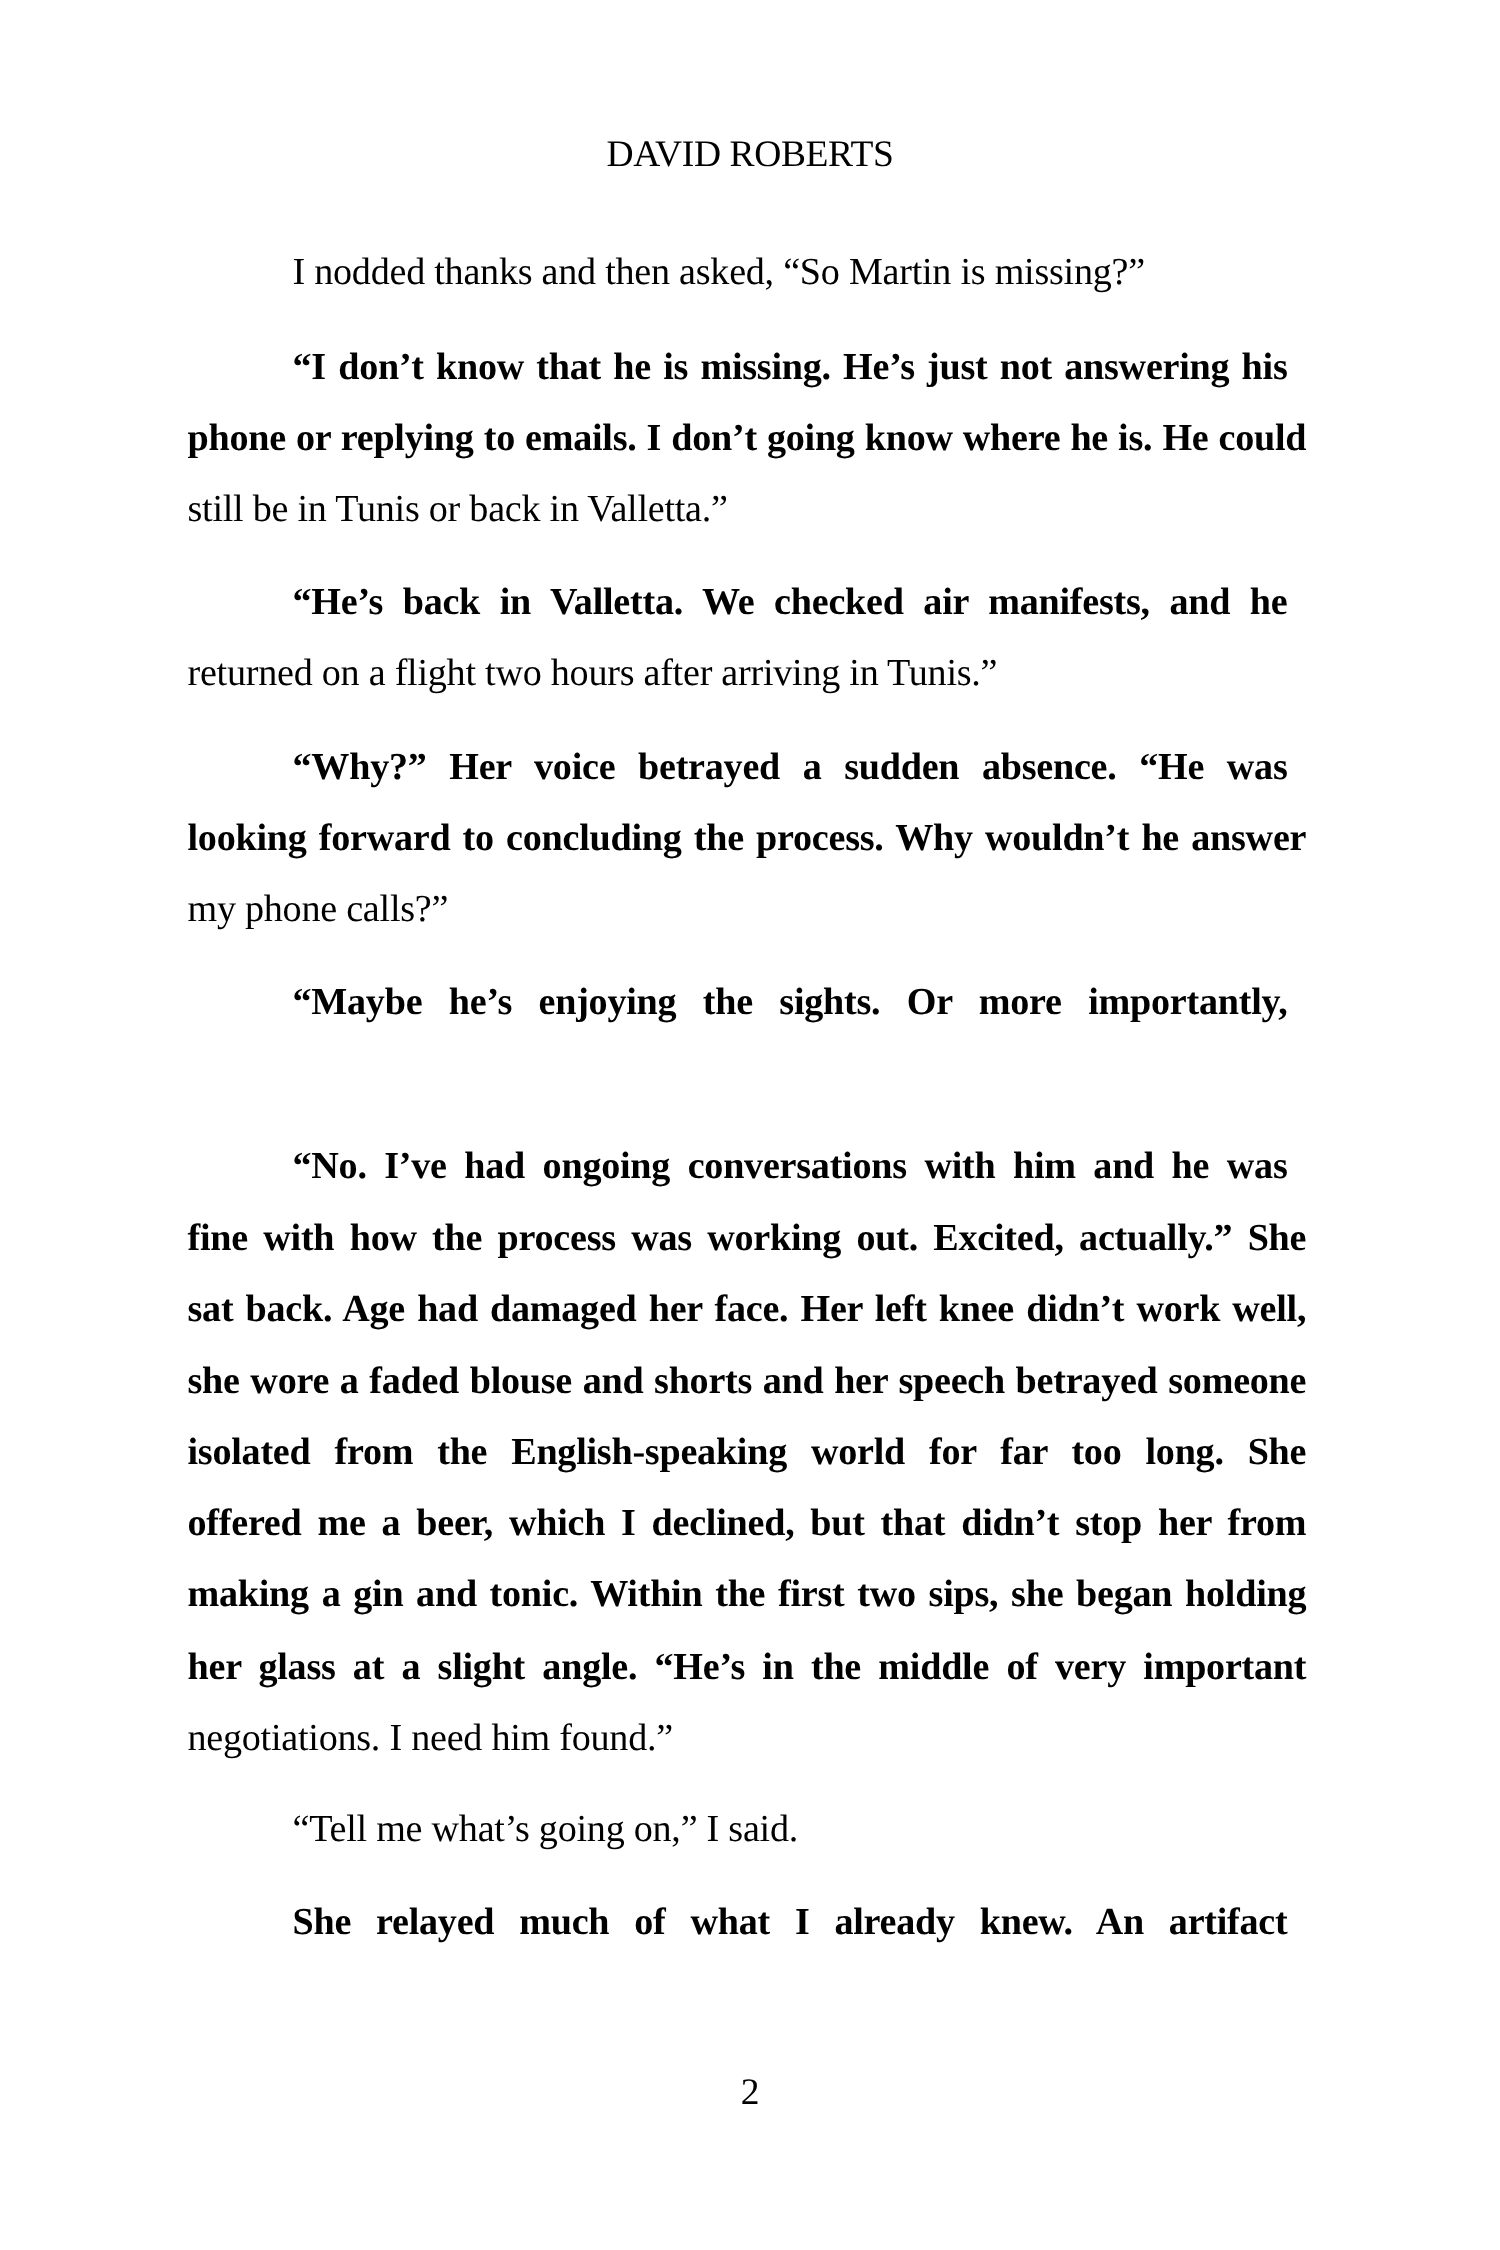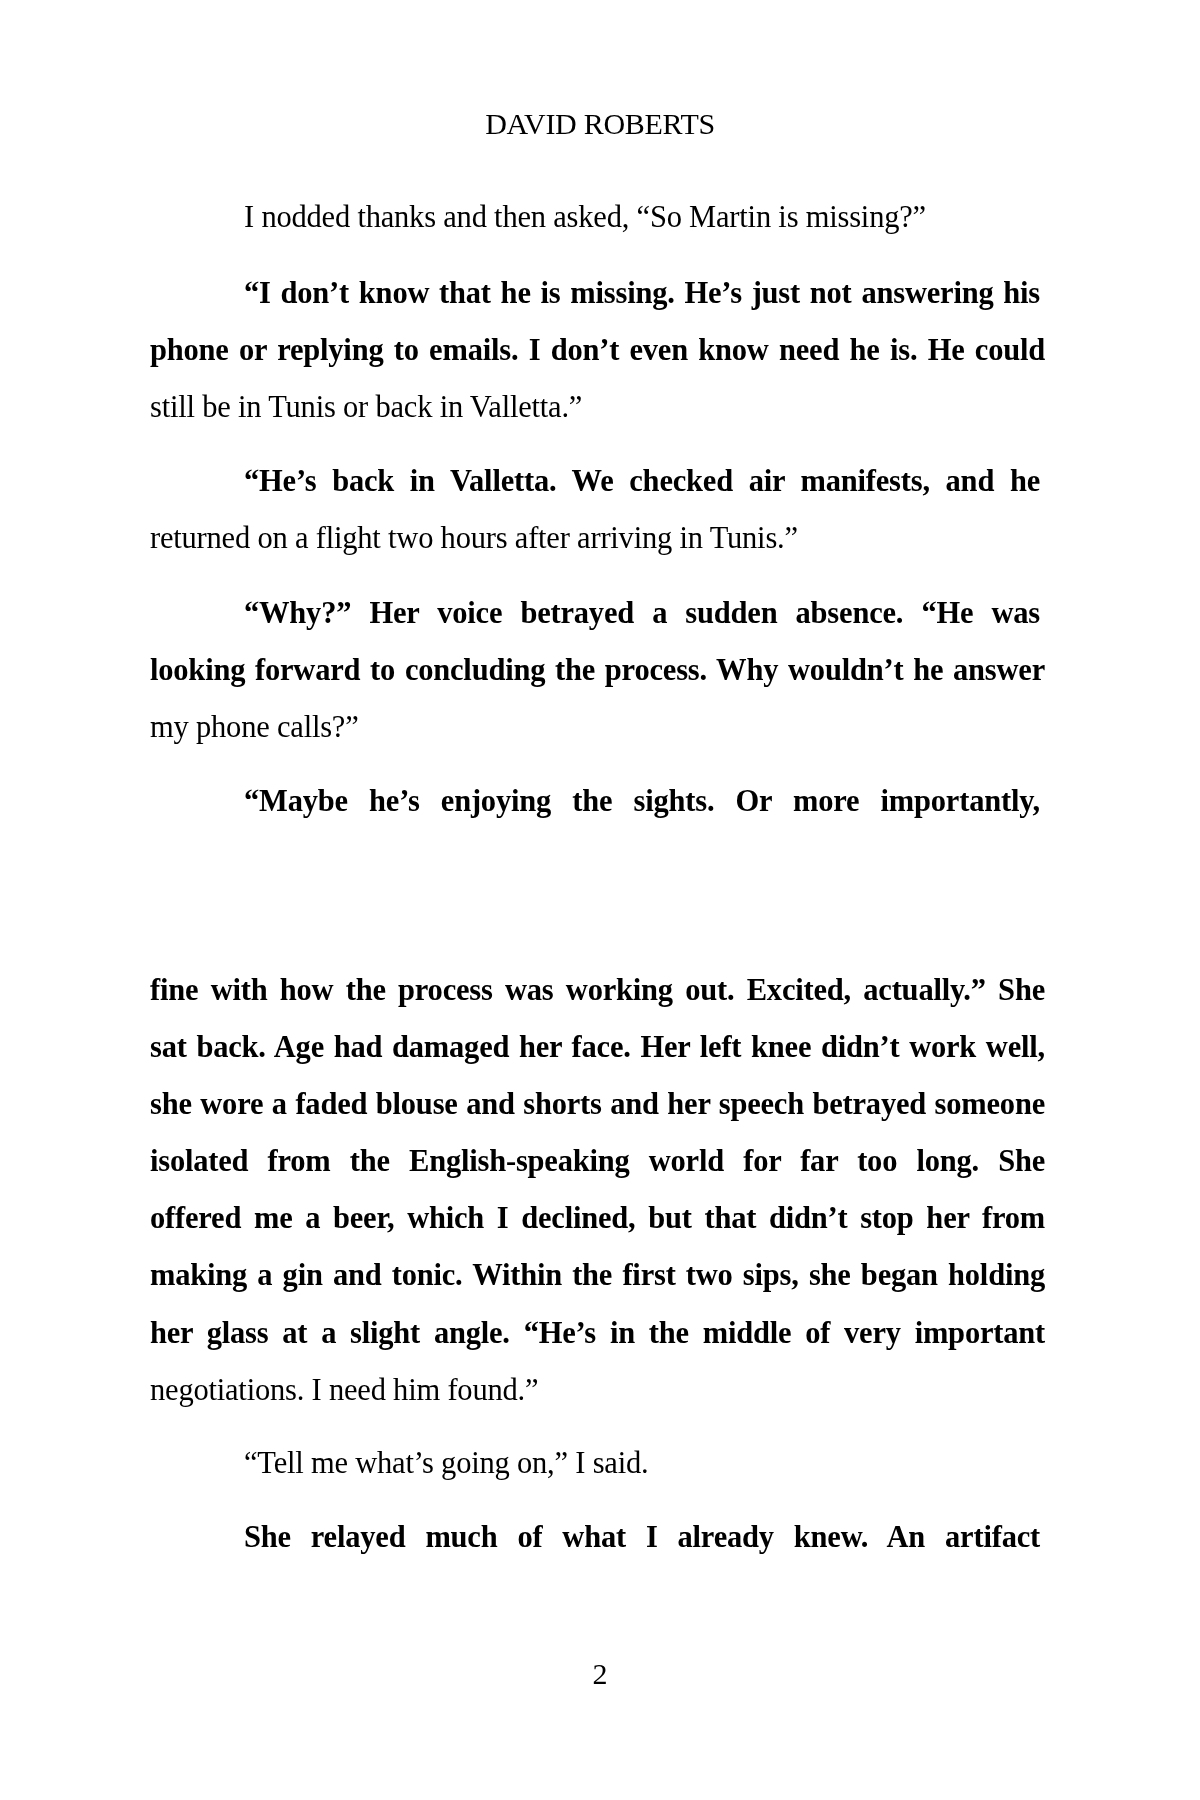--- a/index.html
+++ b/index.html
@@ -3,46 +3,47 @@
 <meta charset="utf-8">
 <style>
   html, body { margin: 0; padding: 0; background: #ffffff; }
   body { width: 1200px; height: 1800px; position: relative; overflow: hidden;
          font-family: "Liberation Serif", "DejaVu Serif", serif; color: #000; }
   .page { position: absolute; left: 0; top: 0; width: 1200px; height: 1800px; background: #fff; }
   .running-head { position: absolute; top: 104px; left: 0; width: 1200px; text-align: center;
                   font-size: 30px; line-height: 40px; letter-spacing: -0.3px; }
   .line { position: absolute; left: 150px; width: 895px; font-size: 30.5px; line-height: 40px;
           white-space: nowrap; letter-spacing: -0.2px; }
-  .line.indent { left: 244px; width: 796px; }
+  .line.indent { left: 234px; width: 796px; }
   .line.justify { text-align: justify; text-align-last: justify; white-space: normal; font-weight: bold; }
   .page-number { position: absolute; top: 1654px; left: 0; width: 1200px; text-align: center;
                  font-size: 30px; line-height: 40px; }
 </style>
 </head>
 <body>
 
 <div class="page">
   <div class="running-head">DAVID ROBERTS</div>
 
   <div class="line indent" style="top:197px">I nodded thanks and then asked, “So Martin is missing?”</div>
 
   <div class="line indent justify" style="top:273px">“I don’t know that he is missing. He’s just not answering his</div>
-  <div class="line justify" style="top:330px">phone or replying to emails. I don’t even know need he is. He could</div>
+  <div class="line justify" style="top:330px">phone or replying to emails. I don’t going know where he is. He could</div>
   <div class="line" style="top:387px">still be in Tunis or back in Valletta.”</div>
 
   <div class="line indent justify" style="top:461px">“He’s back in Valletta. We checked air manifests, and he</div>
   <div class="line indent justify" style="top:593px">“Why?” Her voice betrayed a sudden absence. “He was</div>
 
   <div class="line" style="top:518px">returned on a flight two hours after arriving in Tunis.”</div>
   <div class="line justify" style="top:650px">looking forward to concluding the process. Why wouldn’t he answer</div>
   <div class="line" style="top:707px">my phone calls?”</div>
 
   <div class="line indent justify" style="top:781px">“Maybe he’s enjoying the sights. Or more importantly,</div>
 
+  <div class="line indent justify" style="top:912px">“No. I’ve had ongoing conversations with him and he was</div>
   <div class="line justify" style="top:970px">fine with how the process was working out. Excited, actually.” She</div>
   <div class="line justify" style="top:1027px">sat back. Age had damaged her face. Her left knee didn’t work well,</div>
   <div class="line justify" style="top:1084px">she wore a faded blouse and shorts and her speech betrayed someone</div>
   <div class="line justify" style="top:1141px">isolated from the English-speaking world for far too long. She</div>
   <div class="line justify" style="top:1198px">offered me a beer, which I declined, but that didn’t stop her from</div>
   <div class="line justify" style="top:1255px">making a gin and tonic. Within the first two sips, she began holding</div>
   <div class="line" style="top:1370px">negotiations. I need him found.”</div>
   <div class="line justify" style="top:1313px">her glass at a slight angle. “He’s in the middle of very important</div>
 
   <div class="line indent" style="top:1443px">“Tell me what’s going on,” I said.</div>

